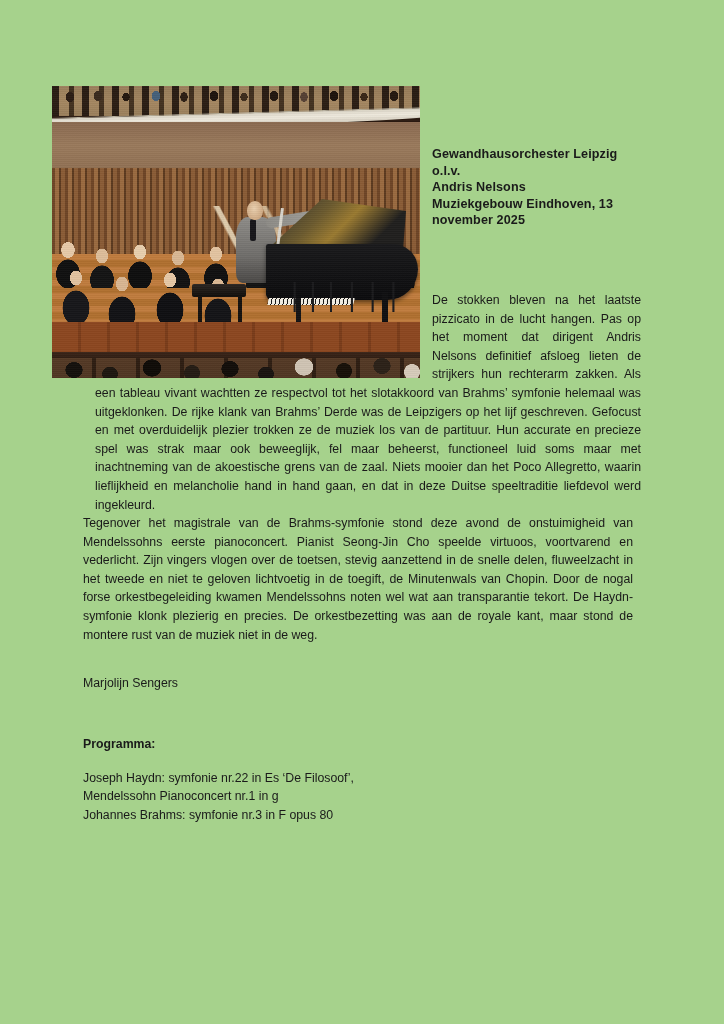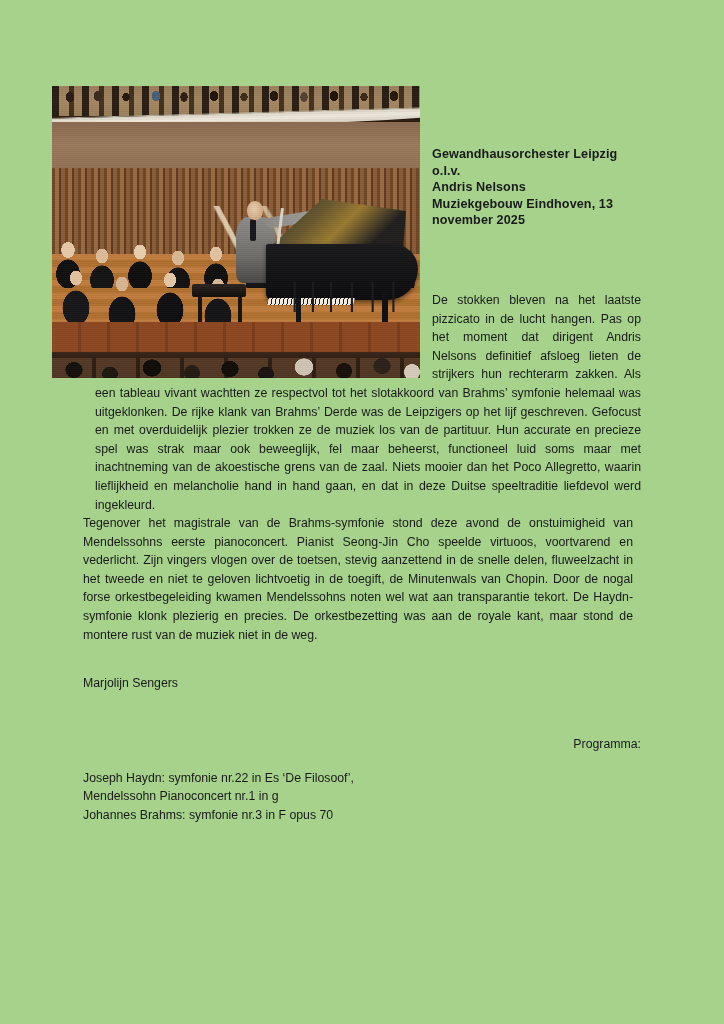--- a/index.html
+++ b/index.html
@@ -329,23 +329,22 @@
 
   .byline {
     margin: 30px 0 0 0;
     font-size: 12.3px;
     line-height: 18.6px;
   }
 
   .programma-heading {
     margin: 42px 0 16px 0;
     font-size: 12.3px;
-    font-weight: normal;
+    font-weight: bold;
     line-height: 18px;
-    text-align: right;
   }
   .programma-list {
     margin: 0;
     padding: 0;
     list-style: none;
     font-size: 12.3px;
     line-height: 18.6px;
   }
   .programma-list li { margin: 0; padding: 0; }
 
@@ -405,17 +404,17 @@
 
     <p class="body">Tegenover het magistrale van de Brahms-symfonie stond deze avond de onstuimigheid van Mendelssohns eerste pianoconcert. Pianist Seong-Jin Cho speelde virtuoos, voortvarend en vederlicht. Zijn vingers vlogen over de toetsen, stevig aanzettend in de snelle delen, fluweelzacht in het tweede en niet te geloven lichtvoetig in de toegift, de Minutenwals van Chopin. Door de nogal forse orkestbegeleiding kwamen Mendelssohns noten wel wat aan transparantie tekort. De Haydn-symfonie klonk plezierig en precies. De orkestbezetting was aan de royale kant, maar stond de montere rust van de muziek niet in de weg.</p>
 
     <p class="byline">Marjolijn Sengers</p>
 
     <div class="programma-heading">Programma:</div>
 
     <ul class="programma-list">
       <li>Joseph Haydn: symfonie nr.22 in Es ‘De Filosoof’,</li>
       <li>Mendelssohn Pianoconcert nr.1 in g</li>
-      <li>Johannes Brahms: symfonie nr.3 in F opus 70</li>
+      <li>Johannes Brahms: symfonie nr.3 in F opus 80</li>
     </ul>
 
   </div>
 </div>
 
 </body></html>

